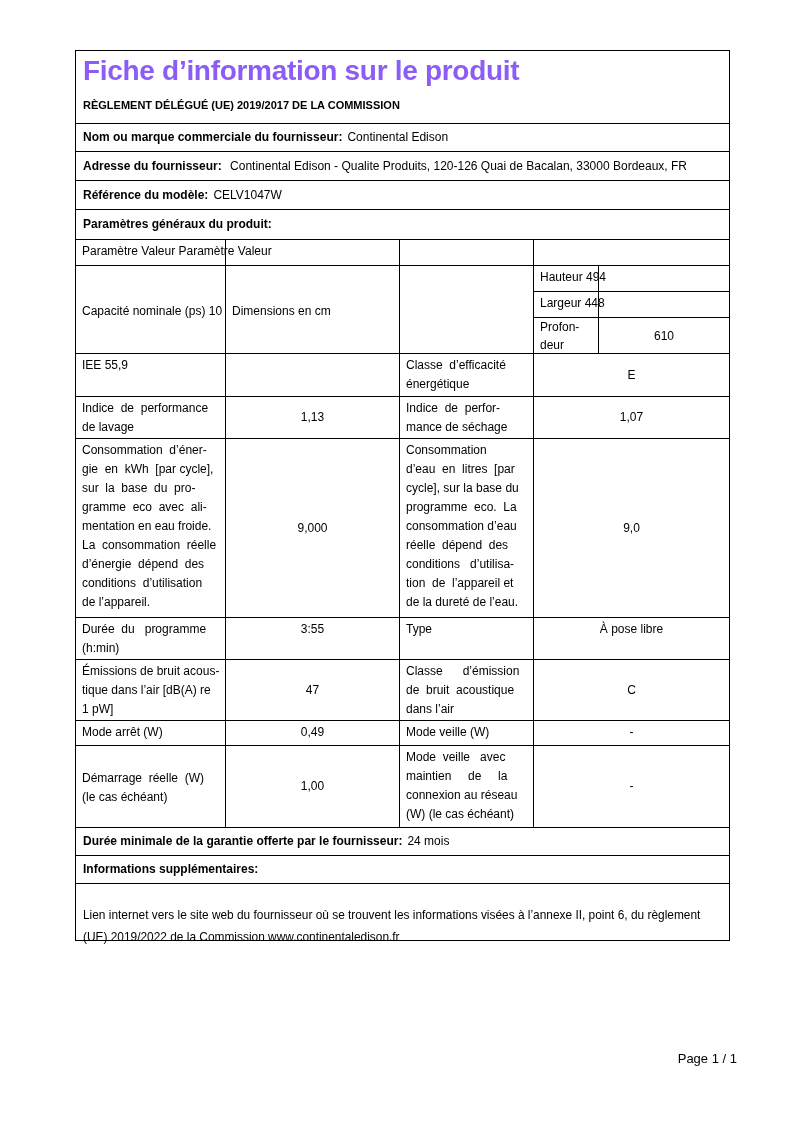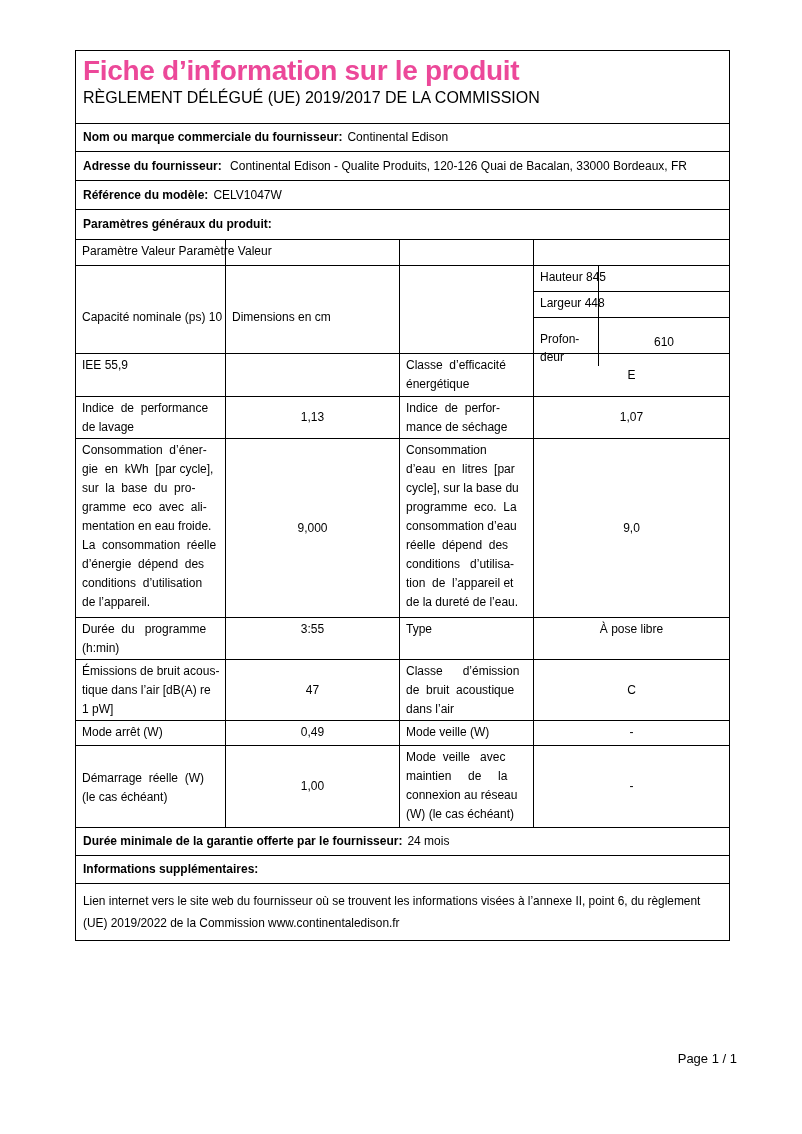--- a/index.html
+++ b/index.html
@@ -3,22 +3,22 @@
 <meta charset="utf-8">
 <style>
   html,body{margin:0;padding:0;}
   body{width:802px;height:1134px;background:#ffffff;position:relative;
        font-family:"Liberation Sans", sans-serif;color:#000;}
   .sheet{position:absolute;left:75px;top:50px;width:655px;height:891px;
          box-sizing:border-box;border:1.5px solid #000;background:#fff;
          font-size:12px;line-height:19px;}
   
   .hdr{height:72px;box-sizing:border-box;padding:3px 7px 0 7px;}
-  .title{font-size:28px;line-height:34px;font-weight:bold;color:#ec4899;letter-spacing:-0.3px;}
-  .subtitle{font-size:16px;}
+  .title{font-size:28px;line-height:34px;font-weight:bold;color:#8b5cf6;letter-spacing:-0.3px;}
+  .subtitle{margin-top:8px;font-size:11px;font-weight:bold;}
   
   .lrow{box-sizing:border-box;border-top:1.5px solid #000;display:flex;align-items:center;
         padding:0 7px;}
   .lrow b{font-weight:bold;white-space:pre;}
   .lrow .v{margin-left:5px;white-space:pre;}
   .h28{height:28px}.h29{height:29px}.h30{height:30px}
   
   .trow{box-sizing:border-box;border-top:1.5px solid #000;display:grid;
         grid-template-columns:149px 174px 134px 1fr;}
   .c{box-sizing:border-box;position:relative;padding:2px 6px 0 6px;overflow:visible;}
@@ -27,24 +27,24 @@
   .vc{display:flex;align-items:center;justify-content:center;text-align:center;padding:0 2px;}
   .vt{display:flex;align-items:flex-start;justify-content:center;text-align:right;padding-top:2px;}
   .cl{display:flex;align-items:center;justify-content:flex-start;}
   .r26{height:26px}.r88{height:88px}.r43{height:43px}.r42{height:42px}.r179{height:179px}
   .r61{height:61px}.r25{height:25px}.r82{height:82px}
   
   .dims4{padding:0;display:grid;grid-template-columns:65px 1fr;grid-template-rows:25px 26px 1fr;}
   .ds{box-sizing:border-box;white-space:pre;padding:2px 0 0 6px;}
   .d-l{border-right:1.5px solid #000;}
   .bt{border-top:1.5px solid #000;}
-  .depth{line-height:18px;padding-top:12px;}
+  .depth{line-height:18px;padding-top:0;}
   .d-val{display:flex;align-items:center;justify-content:center;padding:0;}
   
-  .lien{box-sizing:border-box;border-top:1.5px solid #000;height:55px;padding:6px 7px 0 7px;
+  .lien{box-sizing:border-box;border-top:1.5px solid #000;height:55px;padding:20px 7px 0 7px;
         white-space:pre-line;font-size:11.9px;line-height:22px;}
   .footer{position:absolute;top:1051px;right:65px;font-size:13px;}
 </style>
 </head>
 <body>
 
 <div class="sheet">
 
   <div class="hdr">
     <div class="title">Fiche d’information sur le produit</div>
@@ -78,21 +78,21 @@
 
   <div class="trow r88">
     <div class="c cl">
       <span class="lab">Capacité nominale (ps) 10</span>
     </div>
     <div class="c cl">
       <span class="lab">Dimensions en cm</span>
     </div>
     <div class="c"></div>
     <div class="c dims4">
-      <div class="ds d-l"><span>Hauteur 845</span></div>
+      <div class="ds d-l"><span>Hauteur 494</span></div>
       <div class="ds"></div>
       <div class="ds d-l bt"><span>Largeur 448</span></div>
       <div class="ds bt"></div>
       <div class="ds d-l bt depth">Profon-
 deur</div>
       <div class="ds bt d-val">610</div>
     </div>
   </div>
 
   <div class="trow r43">

